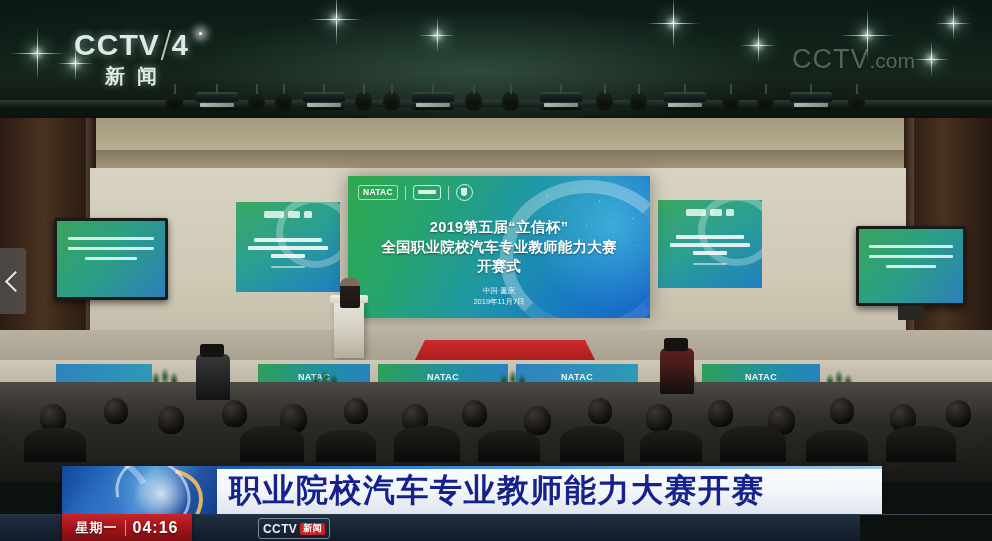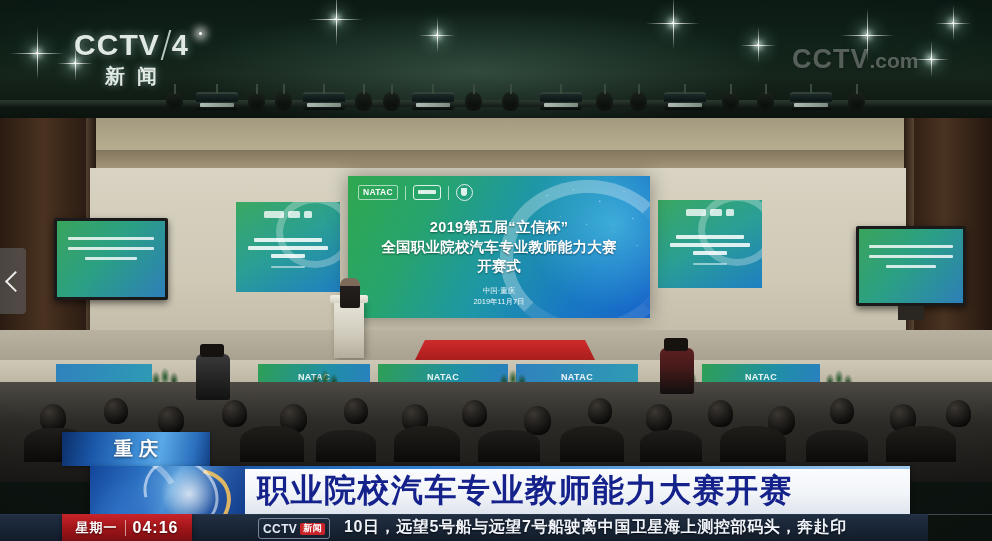--- a/index.html
+++ b/index.html
@@ -312,21 +312,21 @@
   }
   .bug-spark {
     position: absolute; right: 4px; top: 4px; width: 3px; height: 3px;
     background: #fff; border-radius: 50%;
     box-shadow: 0 0 8px 4px rgba(255,255,255,.85);
   }
 
   
   .watermark {
     position: absolute; left: 792px; top: 44px;
-    font-size: 27px; font-weight: bold; letter-spacing: 1px;
+    font-size: 27px; font-weight: normal; letter-spacing: 1px;
     color: rgba(255,255,255,.30);
     text-shadow: 0 1px 2px rgba(0,0,0,.25);
     pointer-events: none; white-space: nowrap;
   }
   .watermark .dom { font-size: 21px; letter-spacing: 0; }
 
   
   .nav-arrow {
     position: absolute; left: 0; top: 248px; width: 26px; height: 66px;
     background: rgba(96,96,96,.62);
@@ -349,21 +349,21 @@
   }
   .location-tag .txt {
     color: #fff; font-size: 19px; font-weight: bold; letter-spacing: 6px; text-indent: 6px;
     text-shadow: 0 1px 3px rgba(0,0,0,.55);
   }
 
   .headline-bar {
     position: absolute; left: 62px; top: 466px; width: 820px; height: 48px;
     background: linear-gradient(180deg, #fbfcfe 0%, #f2f5f9 55%, #dfe5ee 100%);
     box-shadow: 0 2px 6px rgba(0,0,0,.45);
-    overflow: hidden; display: flex; align-items: center; margin-left: 28px;
+    overflow: hidden; display: flex; align-items: center;
   }
   .headline-bar::before {
     content:""; position:absolute; left:0; top:0; right:0; height:3px;
     background: linear-gradient(90deg, #0e3a86, #2f7fd0 40%, #9fc8ea);
   }
   .hl-art {
     position: relative; width: 155px; height: 48px; flex: none; overflow: hidden;
     background:
       radial-gradient(circle 40px at 64% 58%, rgba(255,255,255,.75), rgba(255,255,255,0) 70%),
       radial-gradient(circle 62px at 30% 110%, #2f6fc4, rgba(47,111,196,0) 72%),
@@ -388,21 +388,21 @@
     transform: rotate(34deg);
   }
   .hl-text {
     flex: 1; padding-left: 12px;
     color: #15228c; font-size: 32px; font-weight: bold; letter-spacing: 1.5px;
     white-space: nowrap; line-height: 1;
   }
 
   
   .ticker {
-    position: absolute; left: 0; top: 514px; width: 928px; height: 27px;
+    position: absolute; left: 0; top: 514px; width: 860px; height: 27px;
     background: linear-gradient(180deg, rgba(36,52,74,.88), rgba(18,28,44,.92));
     display: flex; align-items: center; overflow: hidden;
   }
   .ticker-time {
     position: absolute; left: 62px; top: 0; width: 130px; height: 27px;
     background: linear-gradient(180deg, #c8242a 0%, #9e1418 55%, #7d0f13 100%);
     display: flex; align-items: center; justify-content: center; gap: 7px;
     box-shadow: 0 0 5px rgba(0,0,0,.45);
   }
   .ticker-time .day {
@@ -689,23 +689,20 @@
   </div>
 
   <div class="watermark">
     <span>CCTV</span><span class="dom">.com</span>
   </div>
 
   <div class="nav-arrow">
     <div class="chev"></div>
   </div>
 
-  <div class="location-tag">
-    <span class="txt">重庆</span>
-  </div>
 
   <div class="headline-bar">
     <div class="hl-art">
       <div class="swirl-a"></div>
       <div class="swirl-b"></div>
       <div class="swirl-c"></div>
     </div>
     <div class="hl-text">职业院校汽车专业教师能力大赛开赛</div>
   </div>
 
@@ -713,16 +710,15 @@
   <div class="ticker">
     <div class="ticker-time">
       <span class="day">星期一</span>
       <span class="div"></span>
       <span class="clock">04:16</span>
     </div>
     <div class="ticker-badge">
       <span class="tb-cctv">CCTV</span>
       <span class="tb-red">新闻</span>
     </div>
-    <div class="ticker-text">10日，远望5号船与远望7号船驶离中国卫星海上测控部码头，奔赴印</div>
   </div>
 
 </div>
 
 </body></html>

